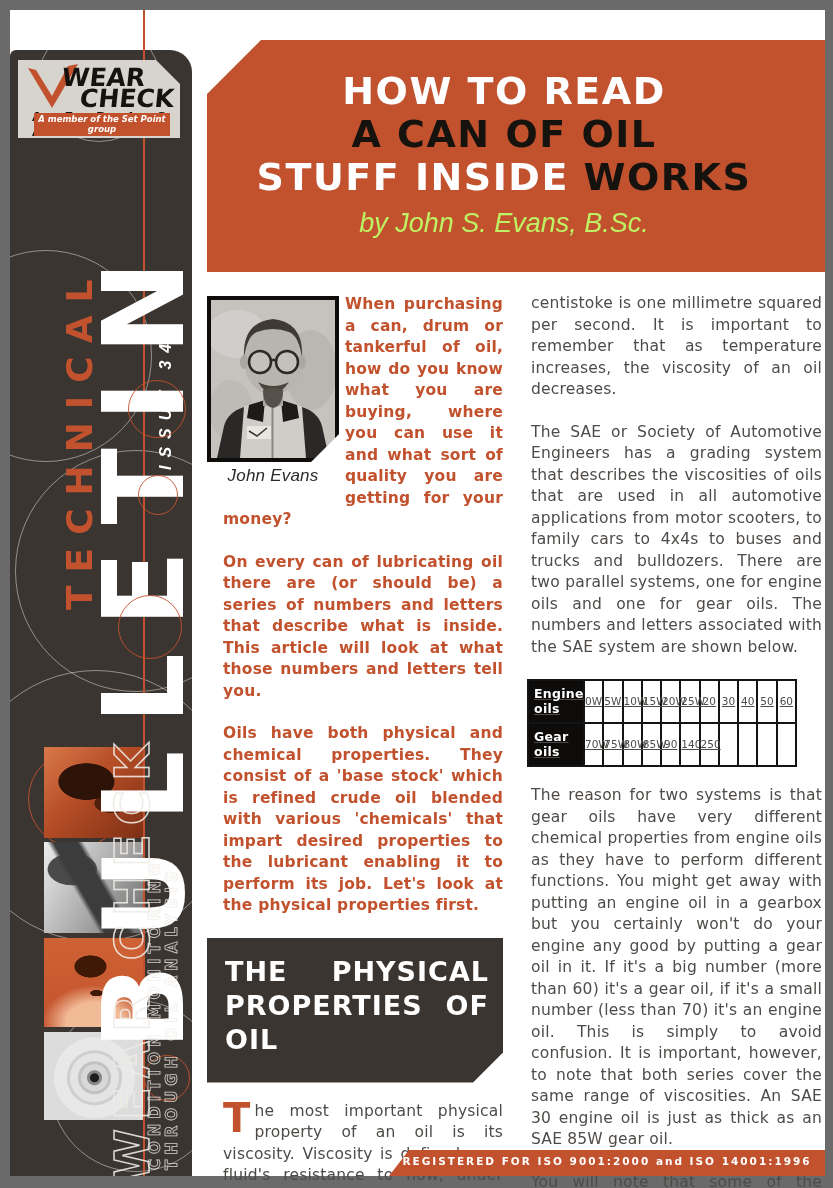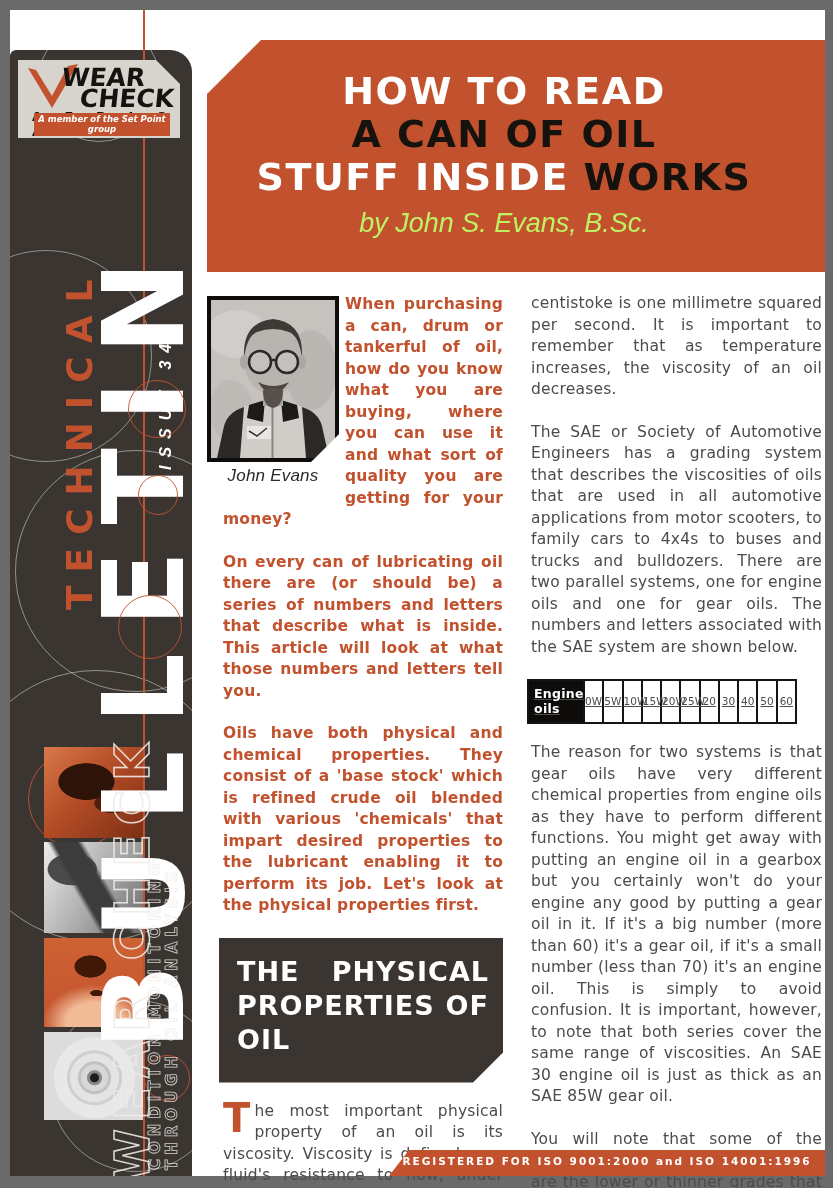--- a/index.html
+++ b/index.html
@@ -77,21 +77,21 @@
   .col p{margin:0 0 21px 16px;}
   .orangep{color:#c2522e;font-weight:bold;}
   .photo-wrap{float:left;width:132px;margin:2px 6px 2px 0;}
   .photo-frame{border:4px solid #0f0d0b;height:158px;background:#c6c3bf;
                clip-path:polygon(0 0,100% 0,100% calc(100% - 28px),calc(100% - 28px) 100%,0 100%);}
   .photo-frame svg{display:block;}
   .caption{text-align:center;font-style:italic;font-size:17px;color:#2c2a28;margin-top:3px;
            font-family:"Liberation Sans",sans-serif;}
   .section-head{margin-top:10px;background:#3a3531;color:#fff;font-size:27px;font-weight:800;
                 line-height:34px;letter-spacing:1px;padding:17px 14px 26px 18px;
-                clip-path:polygon(0 0,100% 0,100% calc(100% - 30px),calc(100% - 30px) 100%,0 100%);margin-left:12px;}
+                clip-path:polygon(0 0,100% 0,100% calc(100% - 30px),calc(100% - 30px) 100%,0 100%);}
   .leadp{margin-top:18px !important;}
   .dropcap{float:left;font-size:40px;line-height:33px;font-weight:800;color:#c2522e;
            margin:1px 4px 0 0;}
 
   
   .sae{border-collapse:collapse;table-layout:fixed;width:270px;margin:3px 0 18px 12px;text-decoration:underline;}
   .sae td{border:2px solid #141414;height:41px;font-size:10.5px;color:#4e4b48;text-align:center;
           padding:0;letter-spacing:0;}
   .sae td.lbl{background:#0d0c0b;color:#fff;font-weight:800;font-size:12.5px;text-align:left;
               padding-left:5px;line-height:1.15;letter-spacing:.3px;}
@@ -220,20 +220,34 @@
           <td>10W</td>
           <td>15W</td>
           <td>20W</td>
           <td>25W</td>
           <td>20</td>
           <td>30</td>
           <td>40</td>
           <td>50</td>
           <td>60</td>
         </tr>
+        <tr>
+          <td class="lbl">Gear oils</td>
+          <td>70W</td>
+          <td>75W</td>
+          <td>80W</td>
+          <td>85W</td>
+          <td>90</td>
+          <td>140</td>
+          <td>250</td>
+          <td></td>
+          <td></td>
+          <td></td>
+          <td></td>
+        </tr>
       </tbody>
         </table>
 
       <p>The reason for two systems is that gear oils have very different chemical properties from engine oils as they have to perform different functions. You might get away with putting an engine oil in a gearbox but you certainly won't do your engine any good by putting a gear oil in it. If it's a big number (more than 60) it's a gear oil, if it's a small number (less than 70) it's an engine oil. This is simply to avoid confusion. It is important, however, to note that both series cover the same range of viscosities. An SAE 30 engine oil is just as thick as an SAE 85W gear oil.</p>
       <p>You will note that some of the grades have a 'W' after them. These are the lower or thinner grades that function better at low temperatures as all oils will be thicker when it is cold. These grades can also be blended with other non-W grades to form what are known as multigrade oils. Monograde oils have such designations as SAE 10W or SAE</p>
     </section>
 
     <footer class="iso-bar">
       <span class="iso-text">REGISTERED FOR ISO 9001:2000 and ISO 14001:1996</span>
     </footer>

